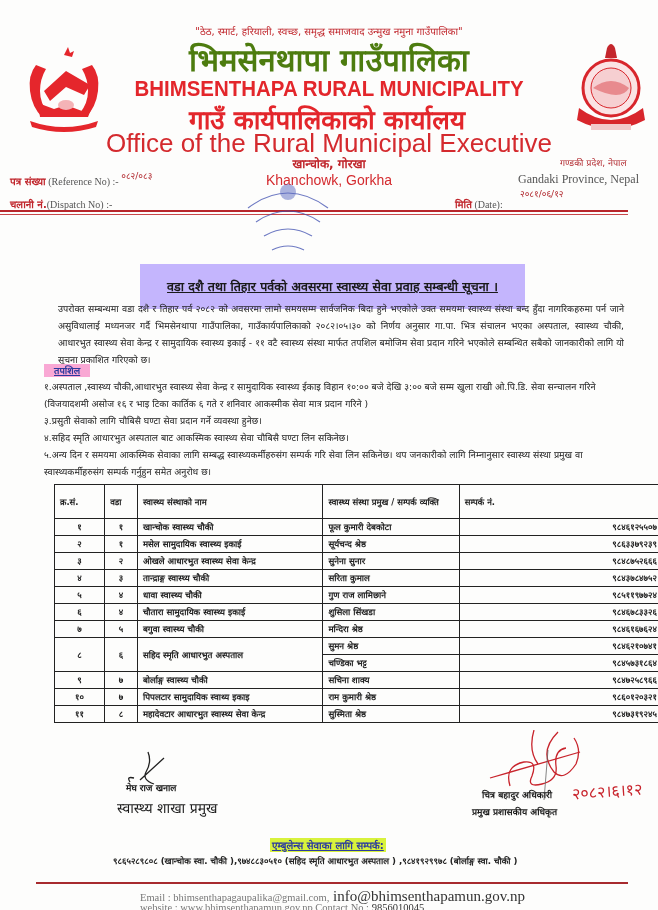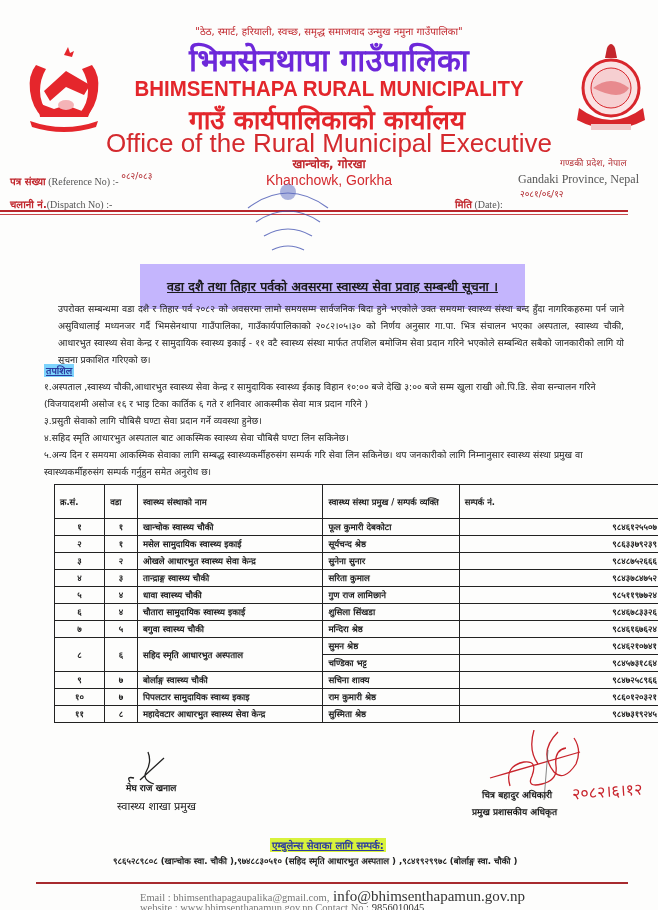--- a/index.html
+++ b/index.html
@@ -4,21 +4,21 @@
 <style>
   * { box-sizing: border-box; margin: 0; padding: 0; }
   html, body { width: 658px; height: 910px; background: #ffffff; overflow: hidden; }
   body { position: relative; font-family: "DejaVu Serif", serif; color: #1a1a1a; }
   .page { position: absolute; left: 0; top: 0; width: 658px; height: 910px; background: #fdfdfc; }
 
   
   .motto { position: absolute; top: 24px; left: 0; width: 658px; text-align: center; font-size: 10px; color: #c0262c; font-family: "DejaVu Sans", sans-serif; }
   .logo-left { position: absolute; left: 18px; top: 45px; width: 92px; height: 90px; }
   .logo-right { position: absolute; left: 575px; top: 38px; width: 72px; height: 112px; }
-  .title-np { position: absolute; top: 38px; left: 0; width: 658px; text-align: center; font-size: 31px; font-weight: bold; color: #6d28d9; font-family: "DejaVu Sans", sans-serif; letter-spacing: 0px; }
+  .title-np { position: absolute; top: 38px; left: 0; width: 658px; text-align: center; font-size: 31px; font-weight: bold; color: #4d7c0f; font-family: "DejaVu Sans", sans-serif; letter-spacing: 0px; }
   .title-en { position: absolute; top: 76px; left: 0; width: 658px; text-align: center; font-size: 22px; font-weight: bold; color: #e3262b; font-family: "Liberation Sans", sans-serif; transform: scaleX(0.93); }
   .office-np { position: absolute; top: 101px; left: 0; width: 654px; text-align: center; font-size: 26px; color: #e3262b; font-family: "DejaVu Sans", sans-serif; font-weight: bold; }
   .office-en { position: absolute; top: 128px; left: 0; width: 658px; text-align: center; font-size: 26px; color: #d42a2e; font-family: "Liberation Sans", sans-serif; }
   .loc-np { position: absolute; top: 155px; left: 0; width: 658px; text-align: center; font-size: 12px; color: #c0262c; font-weight: bold; font-family: "DejaVu Sans", sans-serif; }
   .loc-en { position: absolute; top: 172px; left: 0; width: 658px; text-align: center; font-size: 14px; color: #d42a2e; font-family: "Liberation Sans", sans-serif; }
 
   .ref { position: absolute; left: 10px; top: 174px; font-size: 10px; font-family: "Liberation Serif", serif; color: #555; }
   .ref .np, .disp .np, .date .np { color: #c0262c; font-weight: bold; font-family: "DejaVu Sans", sans-serif; font-size: 10px; }
   .ref .val { position: relative; top: -6px; color: #b0262c; font-size: 9px; font-family: "DejaVu Sans", sans-serif; }
   .disp { position: absolute; left: 10px; top: 197px; font-size: 10px; font-family: "Liberation Serif", serif; color: #555; }
@@ -30,35 +30,35 @@
   .rule1 { position: absolute; left: 0; top: 210px; width: 628px; height: 2px; background: #b8262c; }
   .rule2 { position: absolute; left: 0; top: 214px; width: 628px; height: 1px; background: #c8474a; }
 
   .stamp { position: absolute; left: 238px; top: 178px; width: 100px; height: 88px; }
 
   
   .notice-title { position: absolute; top: 264px; left: 140px; width: 385px; text-align: center; font-size: 12.5px; font-weight: bold; font-family: "DejaVu Sans", sans-serif; background: #c4b5fd; text-decoration: underline; padding: 14px 0; }
 
   .body-text { position: absolute; left: 44px; top: 300px; width: 580px; font-size: 9.2px; line-height: 17px; font-family: "DejaVu Sans", sans-serif; color: #222; text-align: justify; }
   .body-text .indent { padding-left: 14px; }
-  .sub-head { position: absolute; left: 44px; top: 364px; font-size: 9.5px; font-weight: bold; font-family: "DejaVu Sans", sans-serif; background: #7dd3fc; color: #2b3a9e; text-decoration: underline; padding: 0 2px; }
+  .sub-head { position: absolute; left: 44px; top: 364px; font-size: 9.5px; font-weight: bold; font-family: "DejaVu Sans", sans-serif; background: #f9a8d4; color: #2b3a9e; text-decoration: underline; padding: 0 10px; }
   .points { position: absolute; left: 44px; top: 378px; width: 590px; font-size: 9.2px; line-height: 17px; font-family: "DejaVu Sans", sans-serif; color: #222; }
 
   
   .tbl { position: absolute; left: 54px; top: 484px; width: 612px; border-collapse: collapse; font-family: "DejaVu Sans", sans-serif; font-size: 8.6px; color: #222; }
   .tbl th, .tbl td { border: 1.4px solid #222; padding: 1px 5px; height: 17px; font-weight: bold; vertical-align: middle; }
   .tbl th { height: 34px; text-align: left; font-size: 8.4px; }
   .tbl td.c { text-align: center; }
   .tbl td.r { text-align: right; padding-right: 8px; }
   .tbl col.c1 { width: 46px; } .tbl col.c2 { width: 30px; } .tbl col.c3 { width: 170px; } .tbl col.c4 { width: 125px; } .tbl col.c5 { width: 189px; }
 
   
   .sig-left { position: absolute; left: 110px; top: 750px; width: 80px; height: 40px; }
   .sig-left-name { position: absolute; left: 126px; top: 781px; font-size: 9px; font-family: "DejaVu Sans", sans-serif; font-weight: bold; }
-  .sig-left-role { position: absolute; left: 117px; top: 798px; font-size: 11px; font-family: "DejaVu Sans", sans-serif; }
+  .sig-left-role { position: absolute; left: 117px; top: 798px; font-size: 14px; font-family: "DejaVu Sans", sans-serif; }
   .sig-right { position: absolute; left: 470px; top: 730px; width: 188px; height: 70px; }
   .sig-right-name { position: absolute; left: 482px; top: 788px; font-size: 9px; font-family: "DejaVu Sans", sans-serif; font-weight: bold; }
   .sig-right-role { position: absolute; left: 472px; top: 805px; font-size: 9px; font-family: "DejaVu Sans", sans-serif; font-weight: bold; }
   .sig-date { position: absolute; left: 572px; top: 780px; font-size: 16px; color: #c8242c; font-family: "DejaVu Sans", sans-serif; transform: rotate(-4deg); }
 
   
   .amb-title { position: absolute; left: 270px; top: 838px; font-size: 10px; font-weight: bold; font-family: "DejaVu Sans", sans-serif; background: #d8f23c; color: #2b3a9e; text-decoration: underline; padding: 0 2px; }
   .amb-line { position: absolute; left: 70px; top: 855px; width: 560px; font-size: 8.6px; font-weight: bold; font-family: "DejaVu Sans", sans-serif; color: #222; margin-left: 43px; }
 
   .rule3 { position: absolute; left: 36px; top: 882px; width: 592px; height: 2px; background: #a72a2e; }

